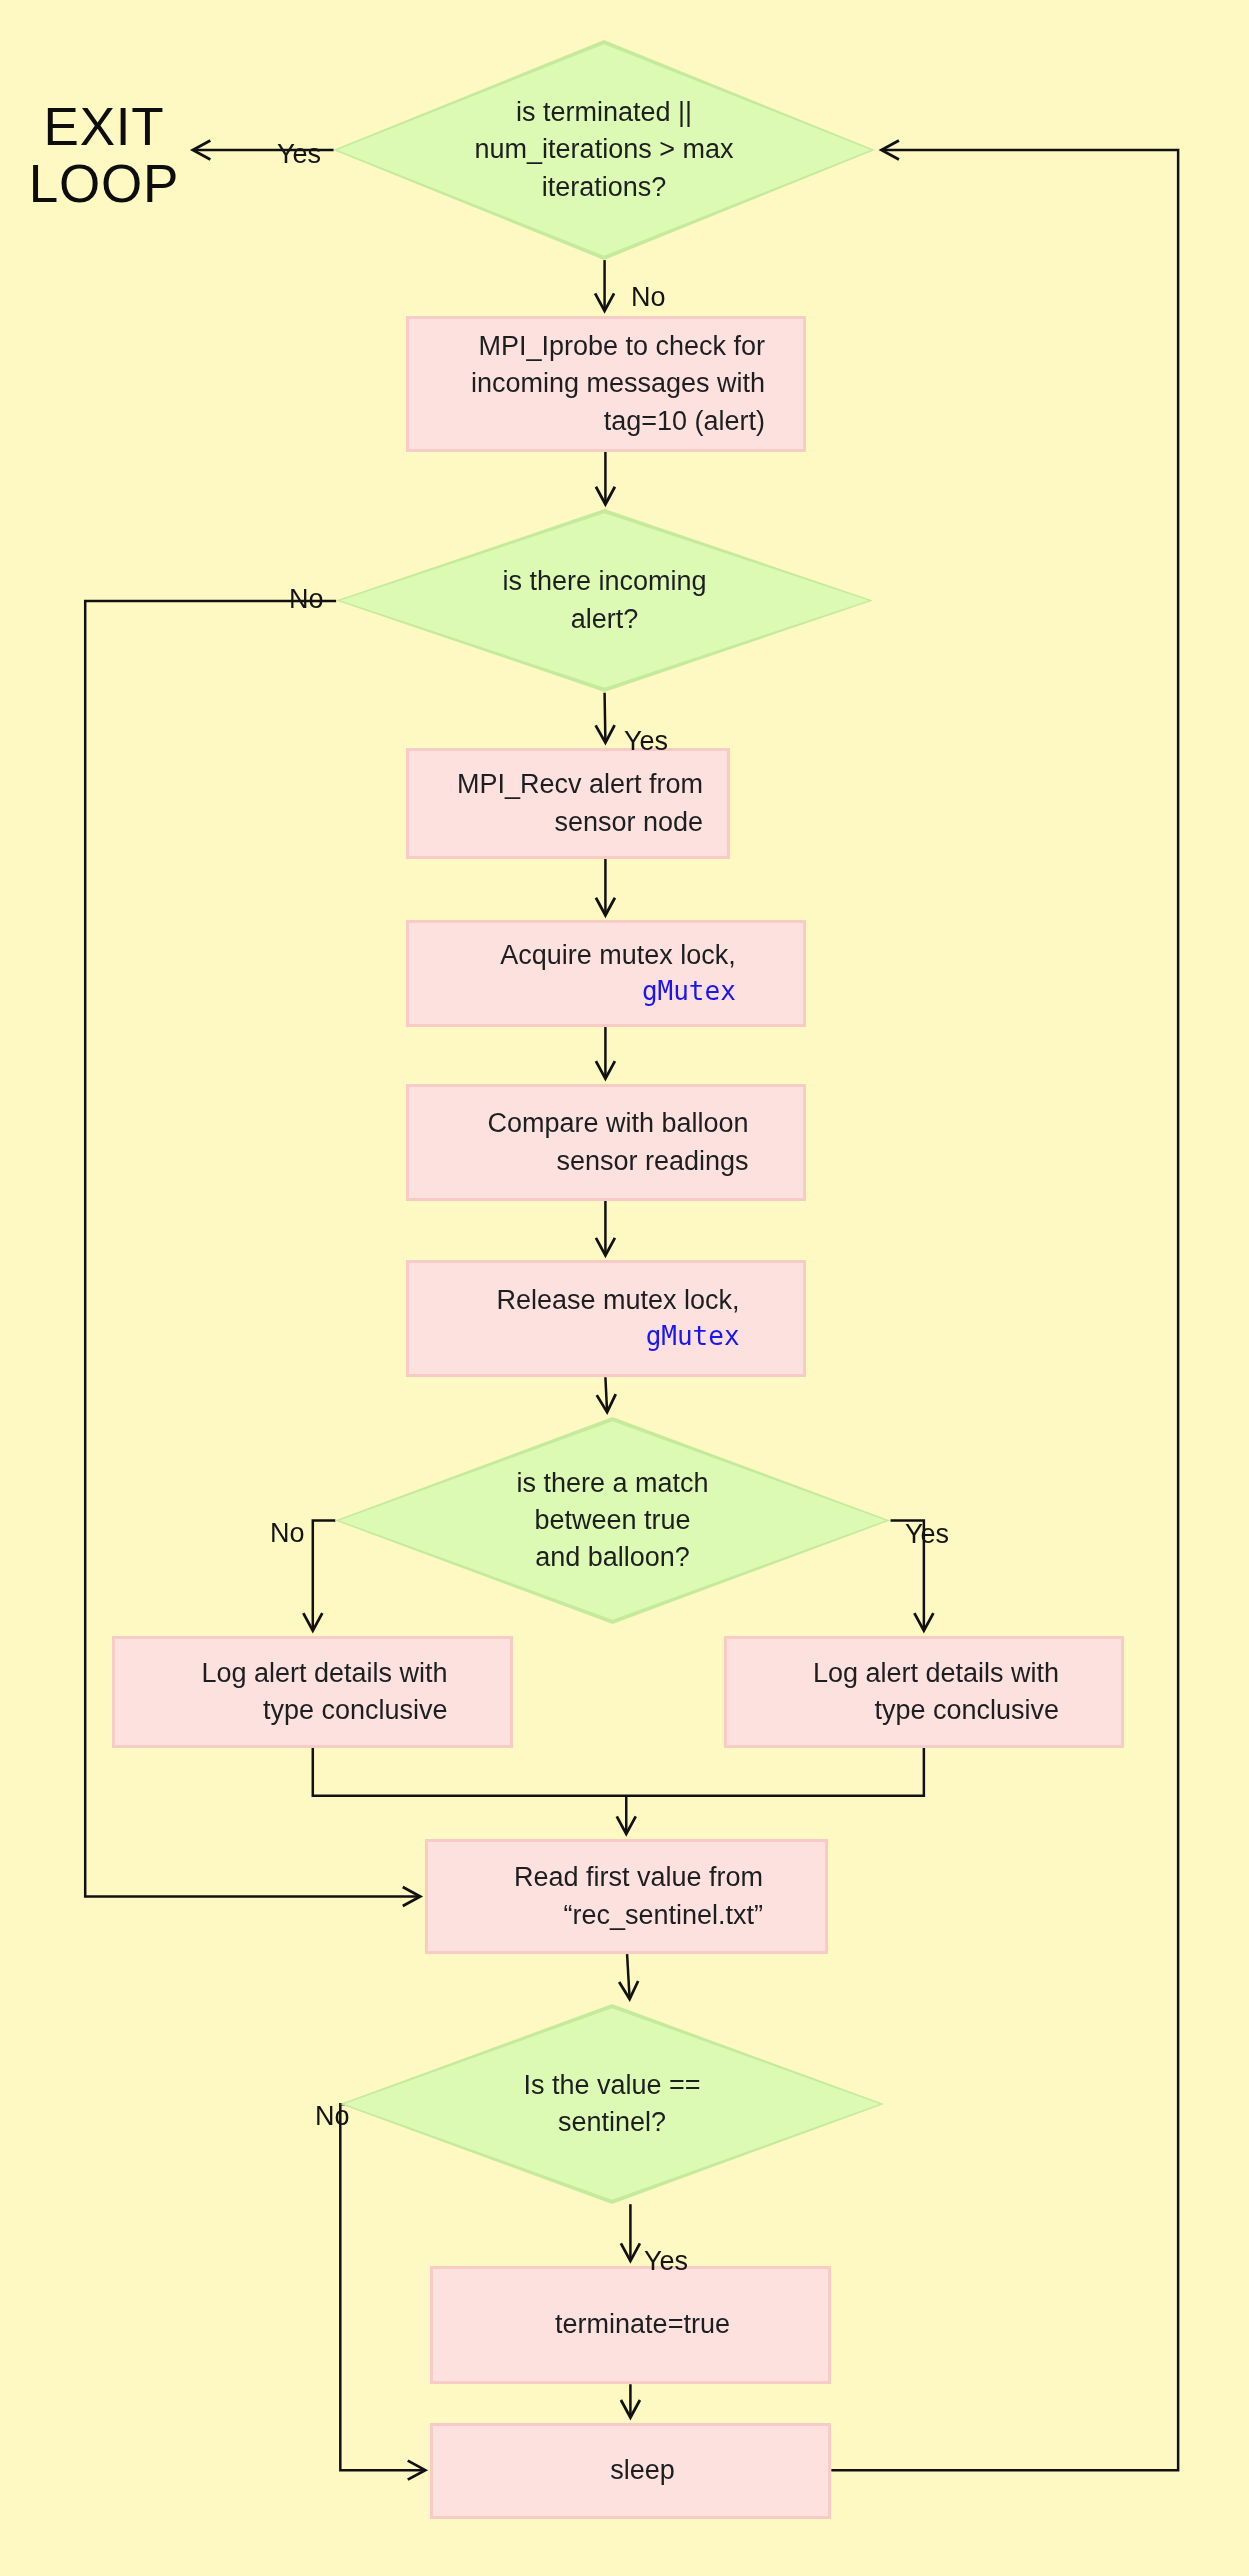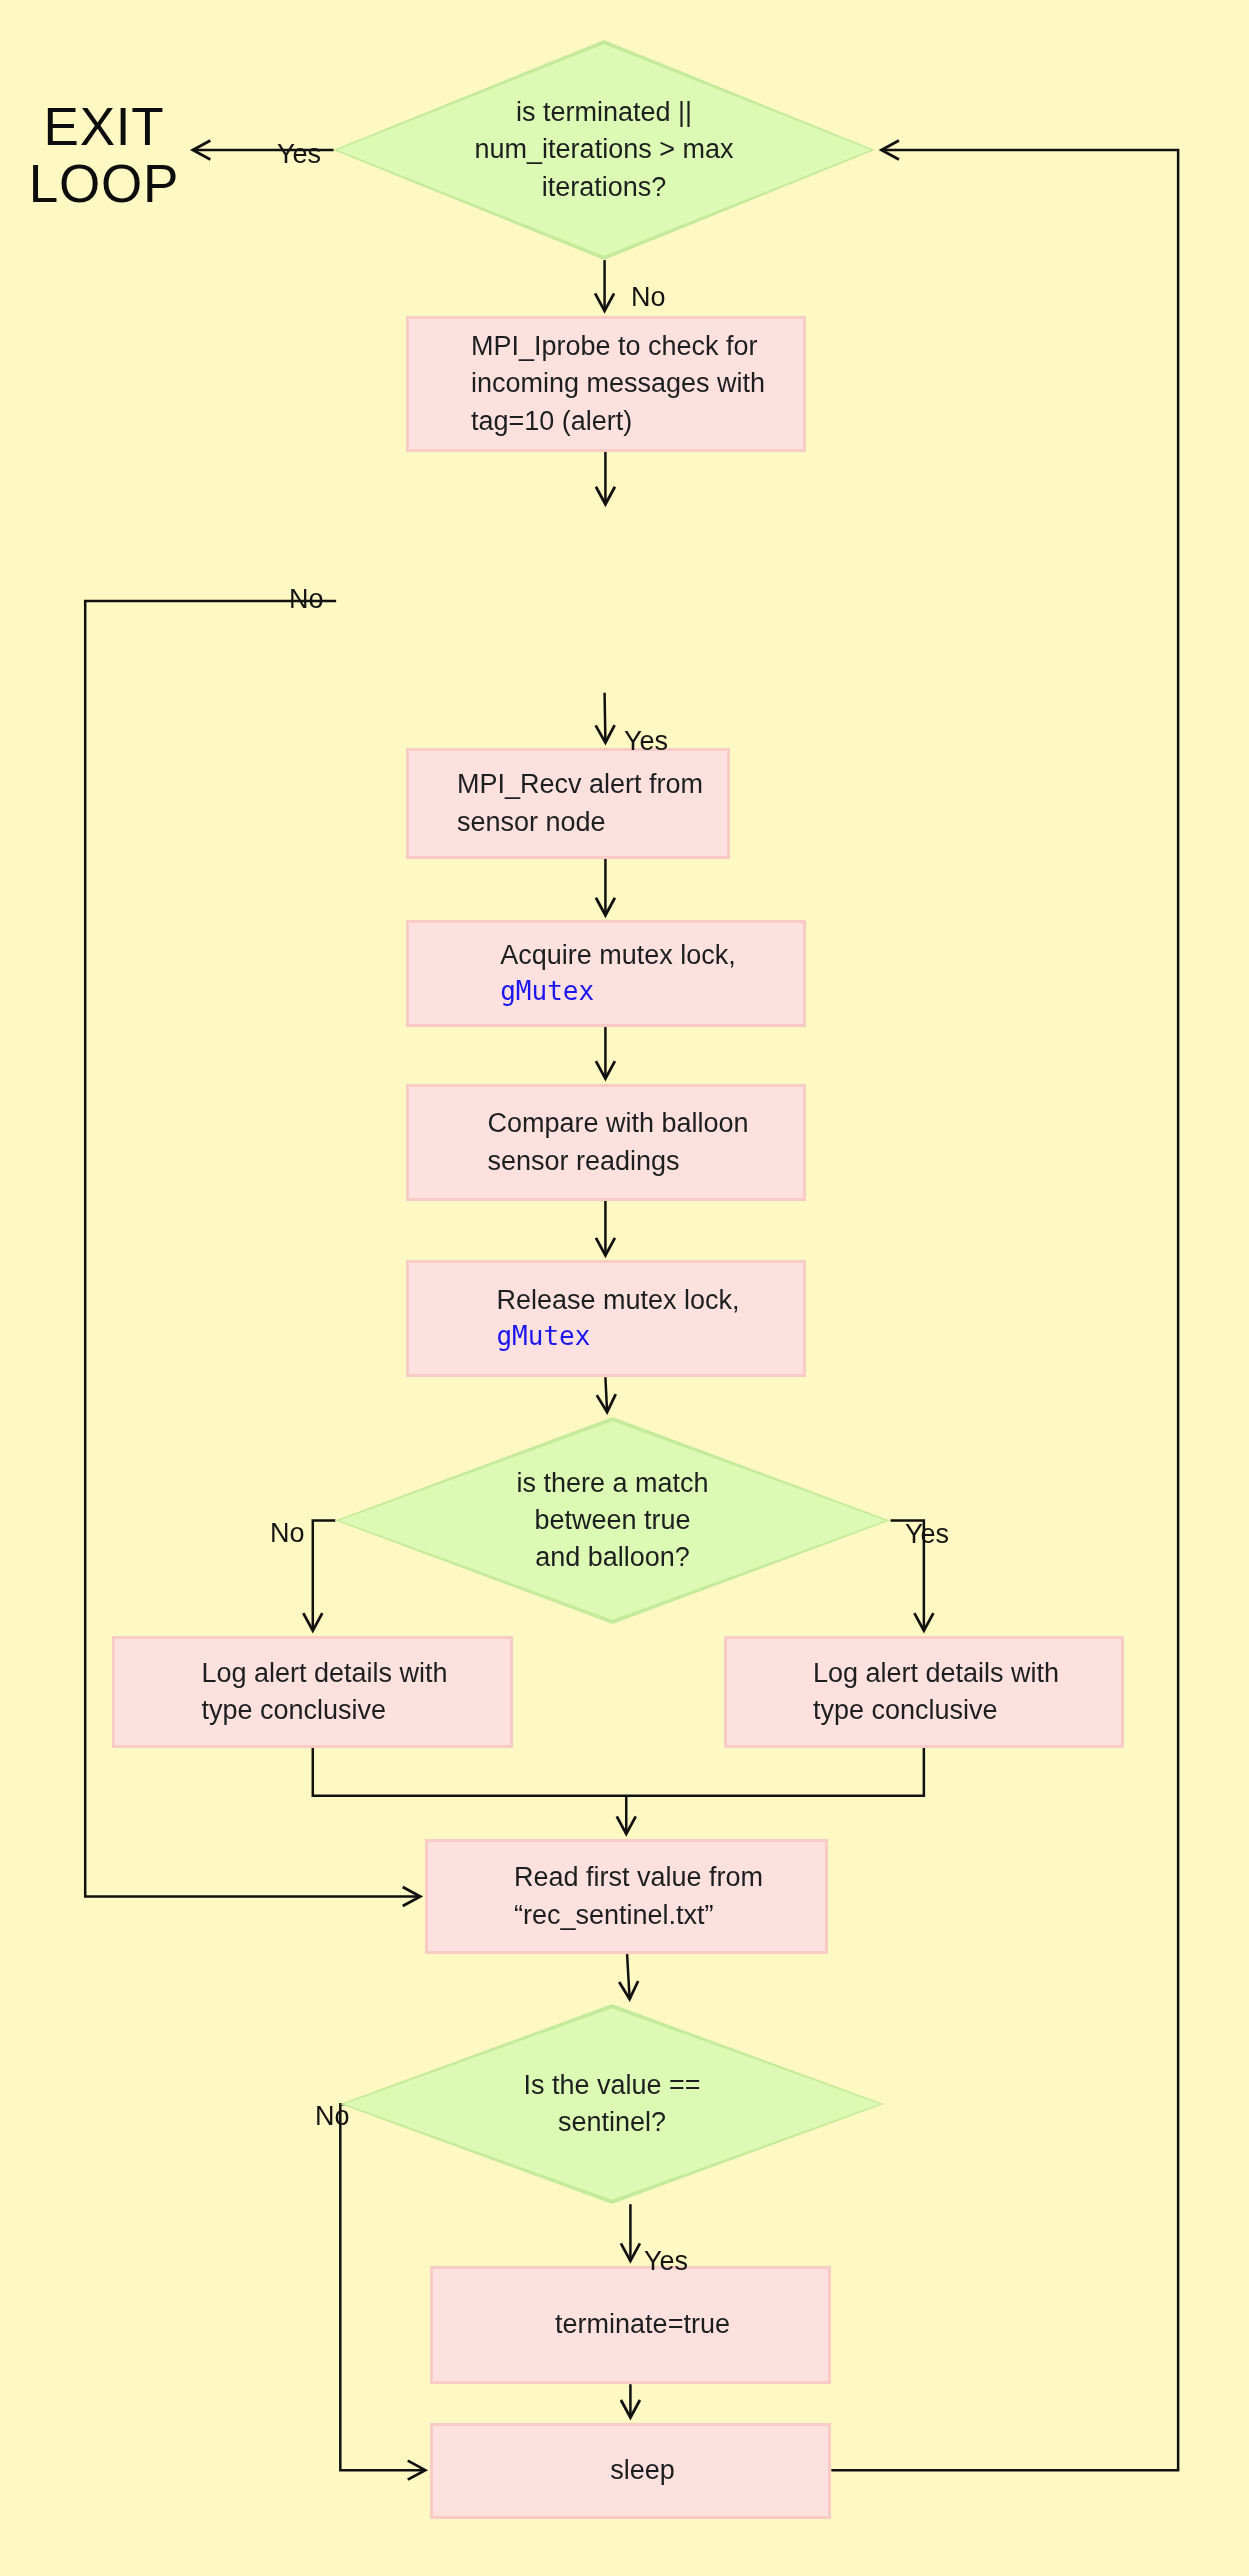--- a/index.html
+++ b/index.html
@@ -14,21 +14,21 @@
   html,body{margin:0;padding:0;background:#ffffff;}
   #canvas{
     position:relative;
     width:1250px;height:2576px;
     background:#fef9c3;
     font-family:"Liberation Sans", sans-serif;
     color:var(--text);
     overflow:hidden;
   }
   #wires{position:absolute;left:0;top:0;width:1250px;height:2576px;}
-  .node{position:absolute;display:flex;align-items:center;justify-content:center;text-align:left;padding-left:24px;}
+  .node{position:absolute;display:flex;align-items:center;justify-content:center;text-align:right;padding-left:24px;}
   .rect{
     background:var(--pink-fill);
     border:3.3px solid var(--pink-border);
     box-sizing:border-box;
   }
   .node-label{
     font-size:27px;line-height:1.38;white-space:pre-line;
   }
   .code{
     display:block;
@@ -118,20 +118,26 @@
 num_iterations &gt; max
 iterations?</div>
   </div>
 
   <div class="node rect" style="left:406px;top:316px;width:400px;height:136px">
     <div class="node-label">MPI_Iprobe to check for
 incoming messages with
 tag=10 (alert)</div>
   </div>
 
+  <div class="diamond" style="left:336px;top:509px;width:537px;height:183px">
+    <div class="diamond-border"></div>
+    <div class="diamond-fill"></div>
+    <div class="diamond-text">is there incoming
+alert?</div>
+  </div>
 
   <div class="node rect" style="left:406px;top:748px;width:324px;height:111px">
     <div class="node-label">MPI_Recv alert from
 sensor node</div>
   </div>
 
   <div class="node rect" style="left:406px;top:920px;width:400px;height:107px">
     <div class="node-label">
       <span>Acquire mutex lock,</span>
       <span class="code">gMutex</span>

